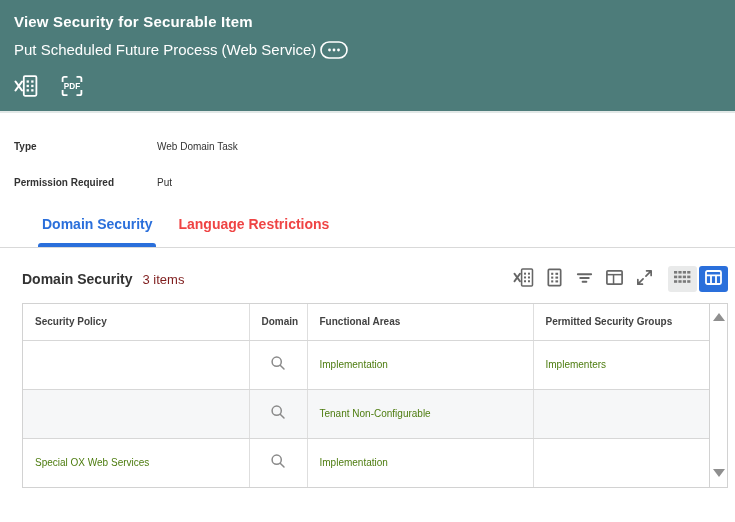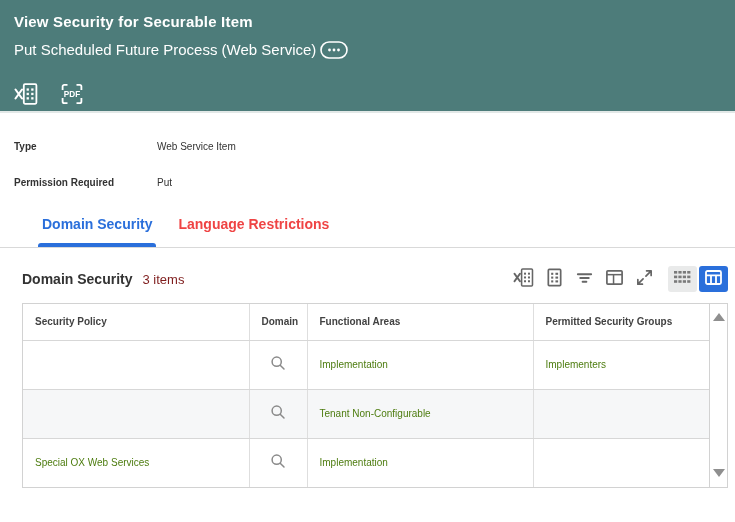--- a/index.html
+++ b/index.html
@@ -50,21 +50,20 @@
     align-items: center;
     gap: 22px;
   }
   .icon-btn {
     background: transparent;
     border: none;
     cursor: pointer;
     display: inline-flex;
     align-items: flex-start;
     padding: 0;
-    margin-top: 8px;
   }
 
   
   .meta { padding: 28px 14px 0 14px; }
   .meta-row { display: flex; margin-bottom: 25px; font-size: 10px; }
   .meta-label { font-weight: 700; width: 143px; color: #333; }
   .meta-value { color: #333; }
 
   
   .tabs {
@@ -233,21 +232,21 @@
           <text x="12" y="14" text-anchor="middle" font-family="Liberation Sans, sans-serif" font-size="8.2" font-weight="bold" fill="#ffffff">PDF</text>
         </svg>
       </span>
     </button>
   </div>
 </div>
 
 <div class="meta">
   <div class="meta-row">
     <span class="meta-label">Type</span>
-    <span class="meta-value">Web Service Item</span>
+    <span class="meta-value">Web Domain Task</span>
   </div>
   <div class="meta-row">
     <span class="meta-label">Permission Required</span>
     <span class="meta-value">Put</span>
   </div>
 </div>
 
 <div class="tabs">
   <div class="tab active">Domain Security</div>
   <div class="tab">Language Restrictions</div>

